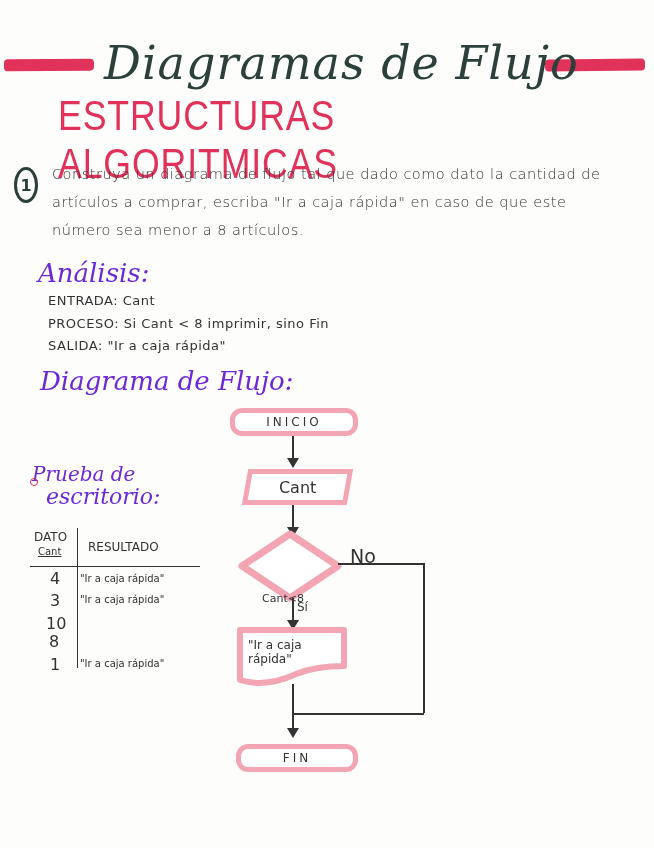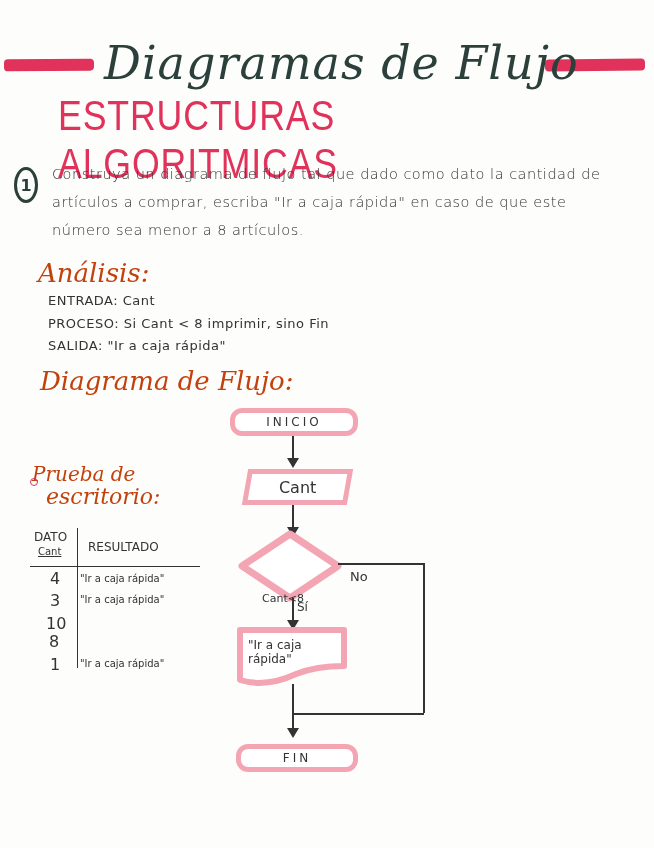--- a/index.html
+++ b/index.html
@@ -27,21 +27,21 @@
     font-size: 16px; font-weight: bold; color: #2b403b;
     display: flex; align-items: center; justify-content: center;
   }
   .problem {
     position: absolute; left: 52px; top: 160px; width: 560px;
     font-family: "DejaVu Sans", sans-serif; font-size: 14.5px; line-height: 28px;
     color: #333; font-weight: 300; letter-spacing: 0.5px;
   }
   .heading-pink {
     position: absolute; font-family: "DejaVu Serif", serif; font-style: italic;
-    color: #c2410c; font-size: 26px;
+    color: #6d28d9; font-size: 26px;
   }
   .analysis-line {
     position: absolute; left: 48px; font-size: 13px; color: #333; letter-spacing: 0.5px;
   }
   .shape-box {
     position: absolute; border: 5px solid #f3a5b3; background: #fff;
     display: flex; align-items: center; justify-content: center;
     font-size: 14px; color: #333;
   }
   .terminal { border-radius: 12px; letter-spacing: 3px; font-size: 12px; }
@@ -85,21 +85,21 @@
 <div class="shape-box" style="left:245px; top:469px; width:95px; height:26px; transform:skewX(-10deg);">
   <span style="transform:skewX(10deg); font-size:16px;">Cant</span>
 </div>
 <div class="vline" style="left:292px; top:505px; height:28px;"></div>
 <div class="arrowhead" style="left:287px; top:527px;"></div>
 
 <svg class="abs" style="left:238px; top:530px;" width="104" height="72">
   <polygon points="52,4 100,36 52,68 4,36" fill="#fff" stroke="#f3a5b3" stroke-width="7" stroke-linejoin="round"></polygon>
 </svg>
 <div class="abs" style="left:262px; top:556px; font-size:11px; color:#333;margin-top:36px;">Cant&lt;8</div>
-<div class="abs" style="left:350px; top:545px; font-size:13px; color:#333;margin-top:24px;">No</div>
+<div class="abs" style="left:350px; top:545px; font-size:19px; color:#333;">No</div>
 <div class="hline" style="left:338px; top:563px; width:86px;"></div>
 <div class="vline" style="left:423px; top:563px; height:150px;"></div>
 <div class="hline" style="left:292px; top:713px; width:132px;"></div>
 
 <div class="vline" style="left:292px; top:598px; height:28px;"></div>
 <div class="arrowhead" style="left:287px; top:620px;"></div>
 <div class="abs" style="left:297px; top:600px; font-size:12px; color:#333;">Sí</div>
 
 <svg class="abs" style="left:236px; top:626px;" width="112" height="62">
   <path d="M4,4 L108,4 L108,40 Q80,40 60,48 Q30,62 4,54 Z" fill="#fff" stroke="#f3a5b3" stroke-width="6" stroke-linejoin="round"></path>

